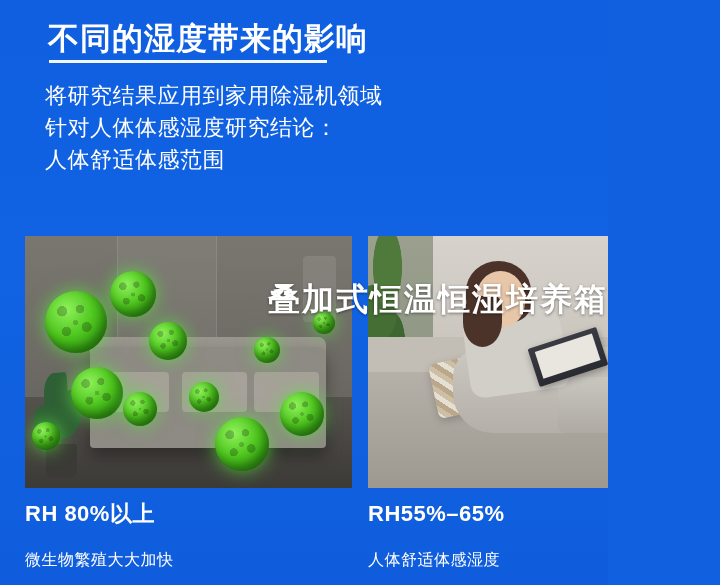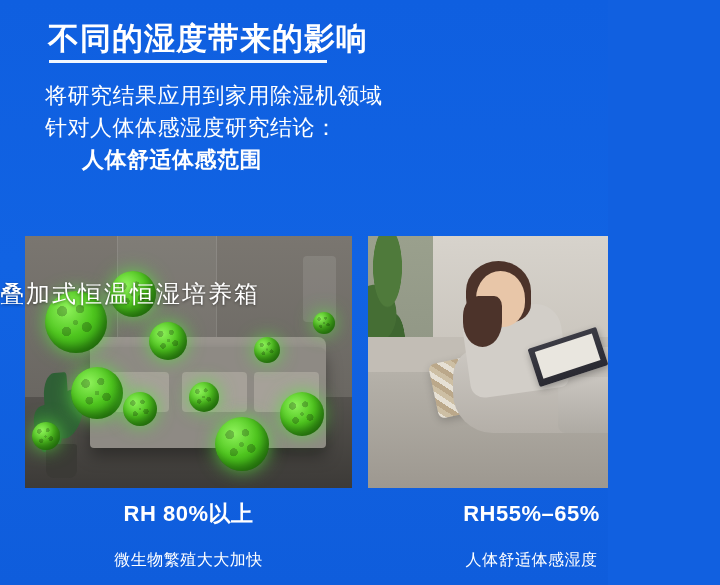--- a/index.html
+++ b/index.html
@@ -47,22 +47,21 @@
     width: 640px;
   }
   .body-line {
     font-size: 22px;
     color: #ffffff;
     line-height: 32px;
     white-space: nowrap;
     letter-spacing: 0.5px;
   }
   .body-line.bold {
-    font-weight: bold;
-    margin-left: 37px;
+    font-weight: normal;
   }
   .photos {
     position: absolute;
     left: 25px;
     top: 236px;
     width: 670px;
     height: 252px;
     display: flex;
     gap: 16px;
   }
@@ -308,39 +307,38 @@
     width: 36%;
     height: 22%;
     background: linear-gradient(180deg, #c9c5bf 0%, #aeaaa3 100%);
     border-radius: 12px 36px 36px 10px;
   }
   .watermark {
     position: absolute;
     left: 0;
     right: 0;
     top: 278px;
-    text-align: left;
-    font-size: 24px;
-    font-weight: normal;
+    text-align: right;
+    font-size: 32px;
+    font-weight: bold;
     color: #ffffff;
     letter-spacing: 2px;
     text-shadow: 0 1px 3px rgba(0,0,0,0.45);
     pointer-events: none;
   }
   .captions {
     position: absolute;
     left: 25px;
     top: 500px;
     width: 670px;
     display: flex;
     gap: 16px;
   }
   .caption {
     width: 327px;
-    text-align: center;
     color: #ffffff;
   }
   .caption .cap-main {
     font-size: 22px;
     font-weight: bold;
     letter-spacing: 0.5px;
     line-height: 28px;
   }
   .caption .cap-sub {
     font-size: 16px;

